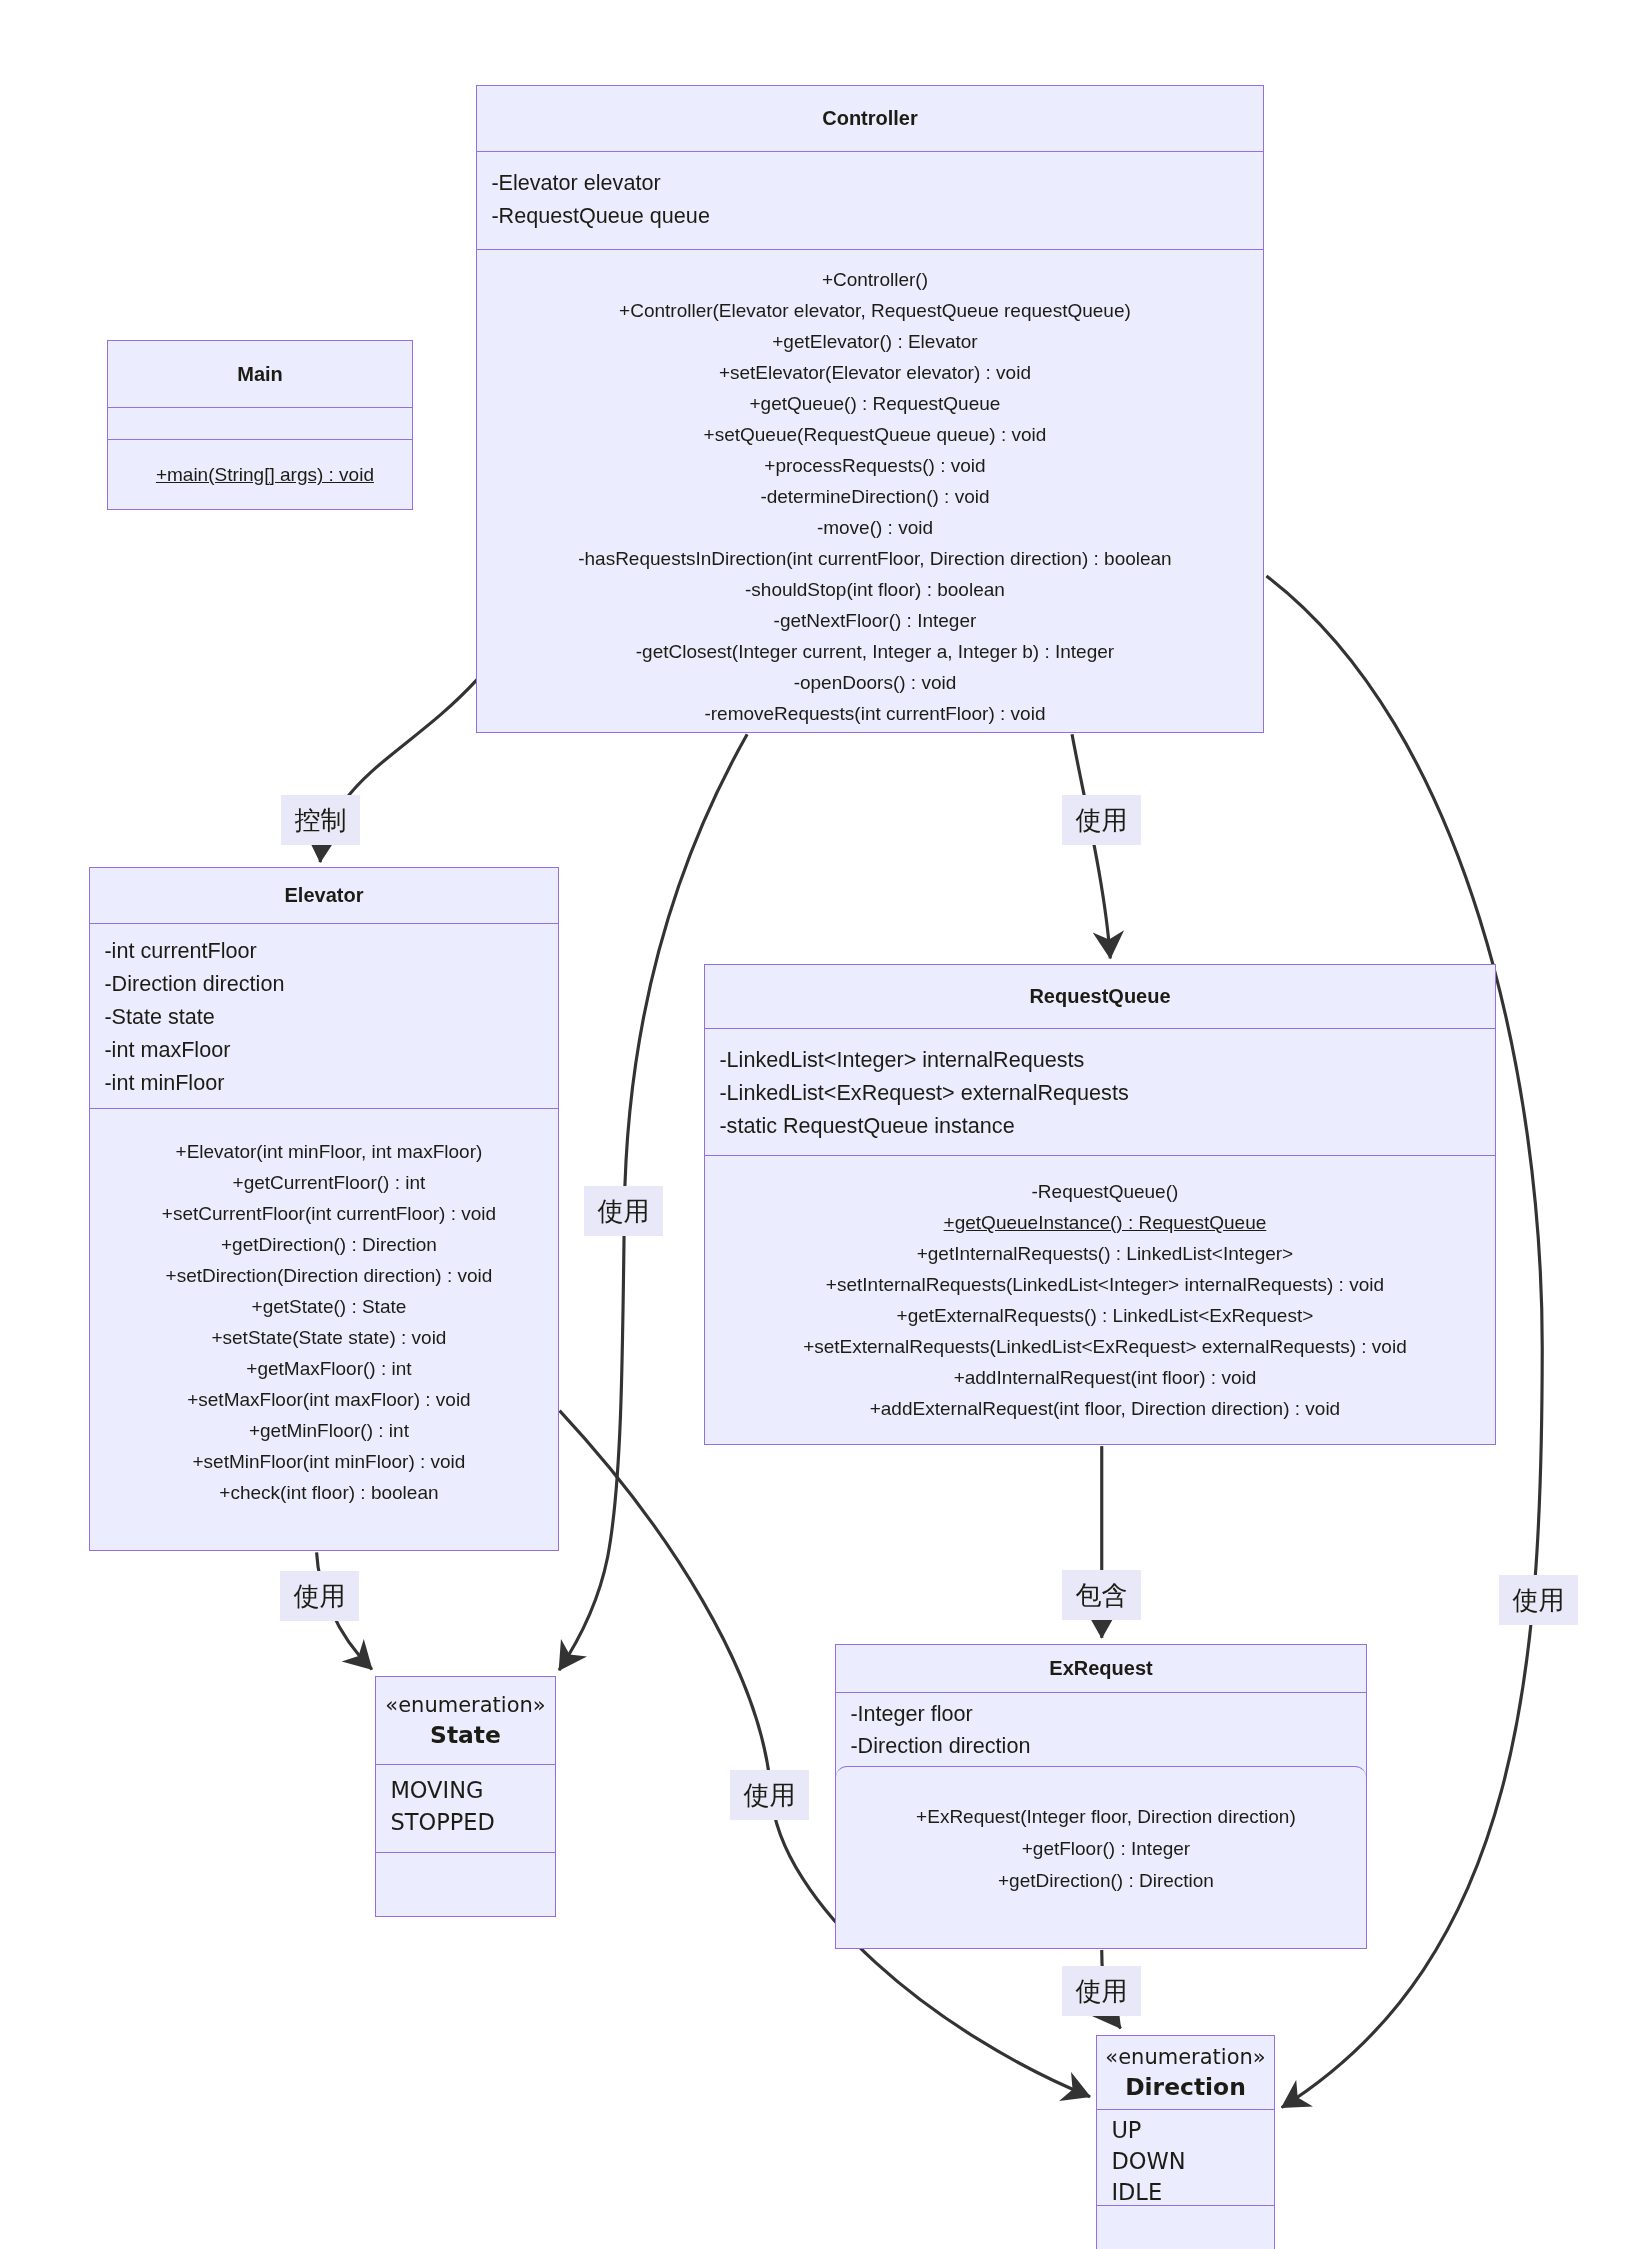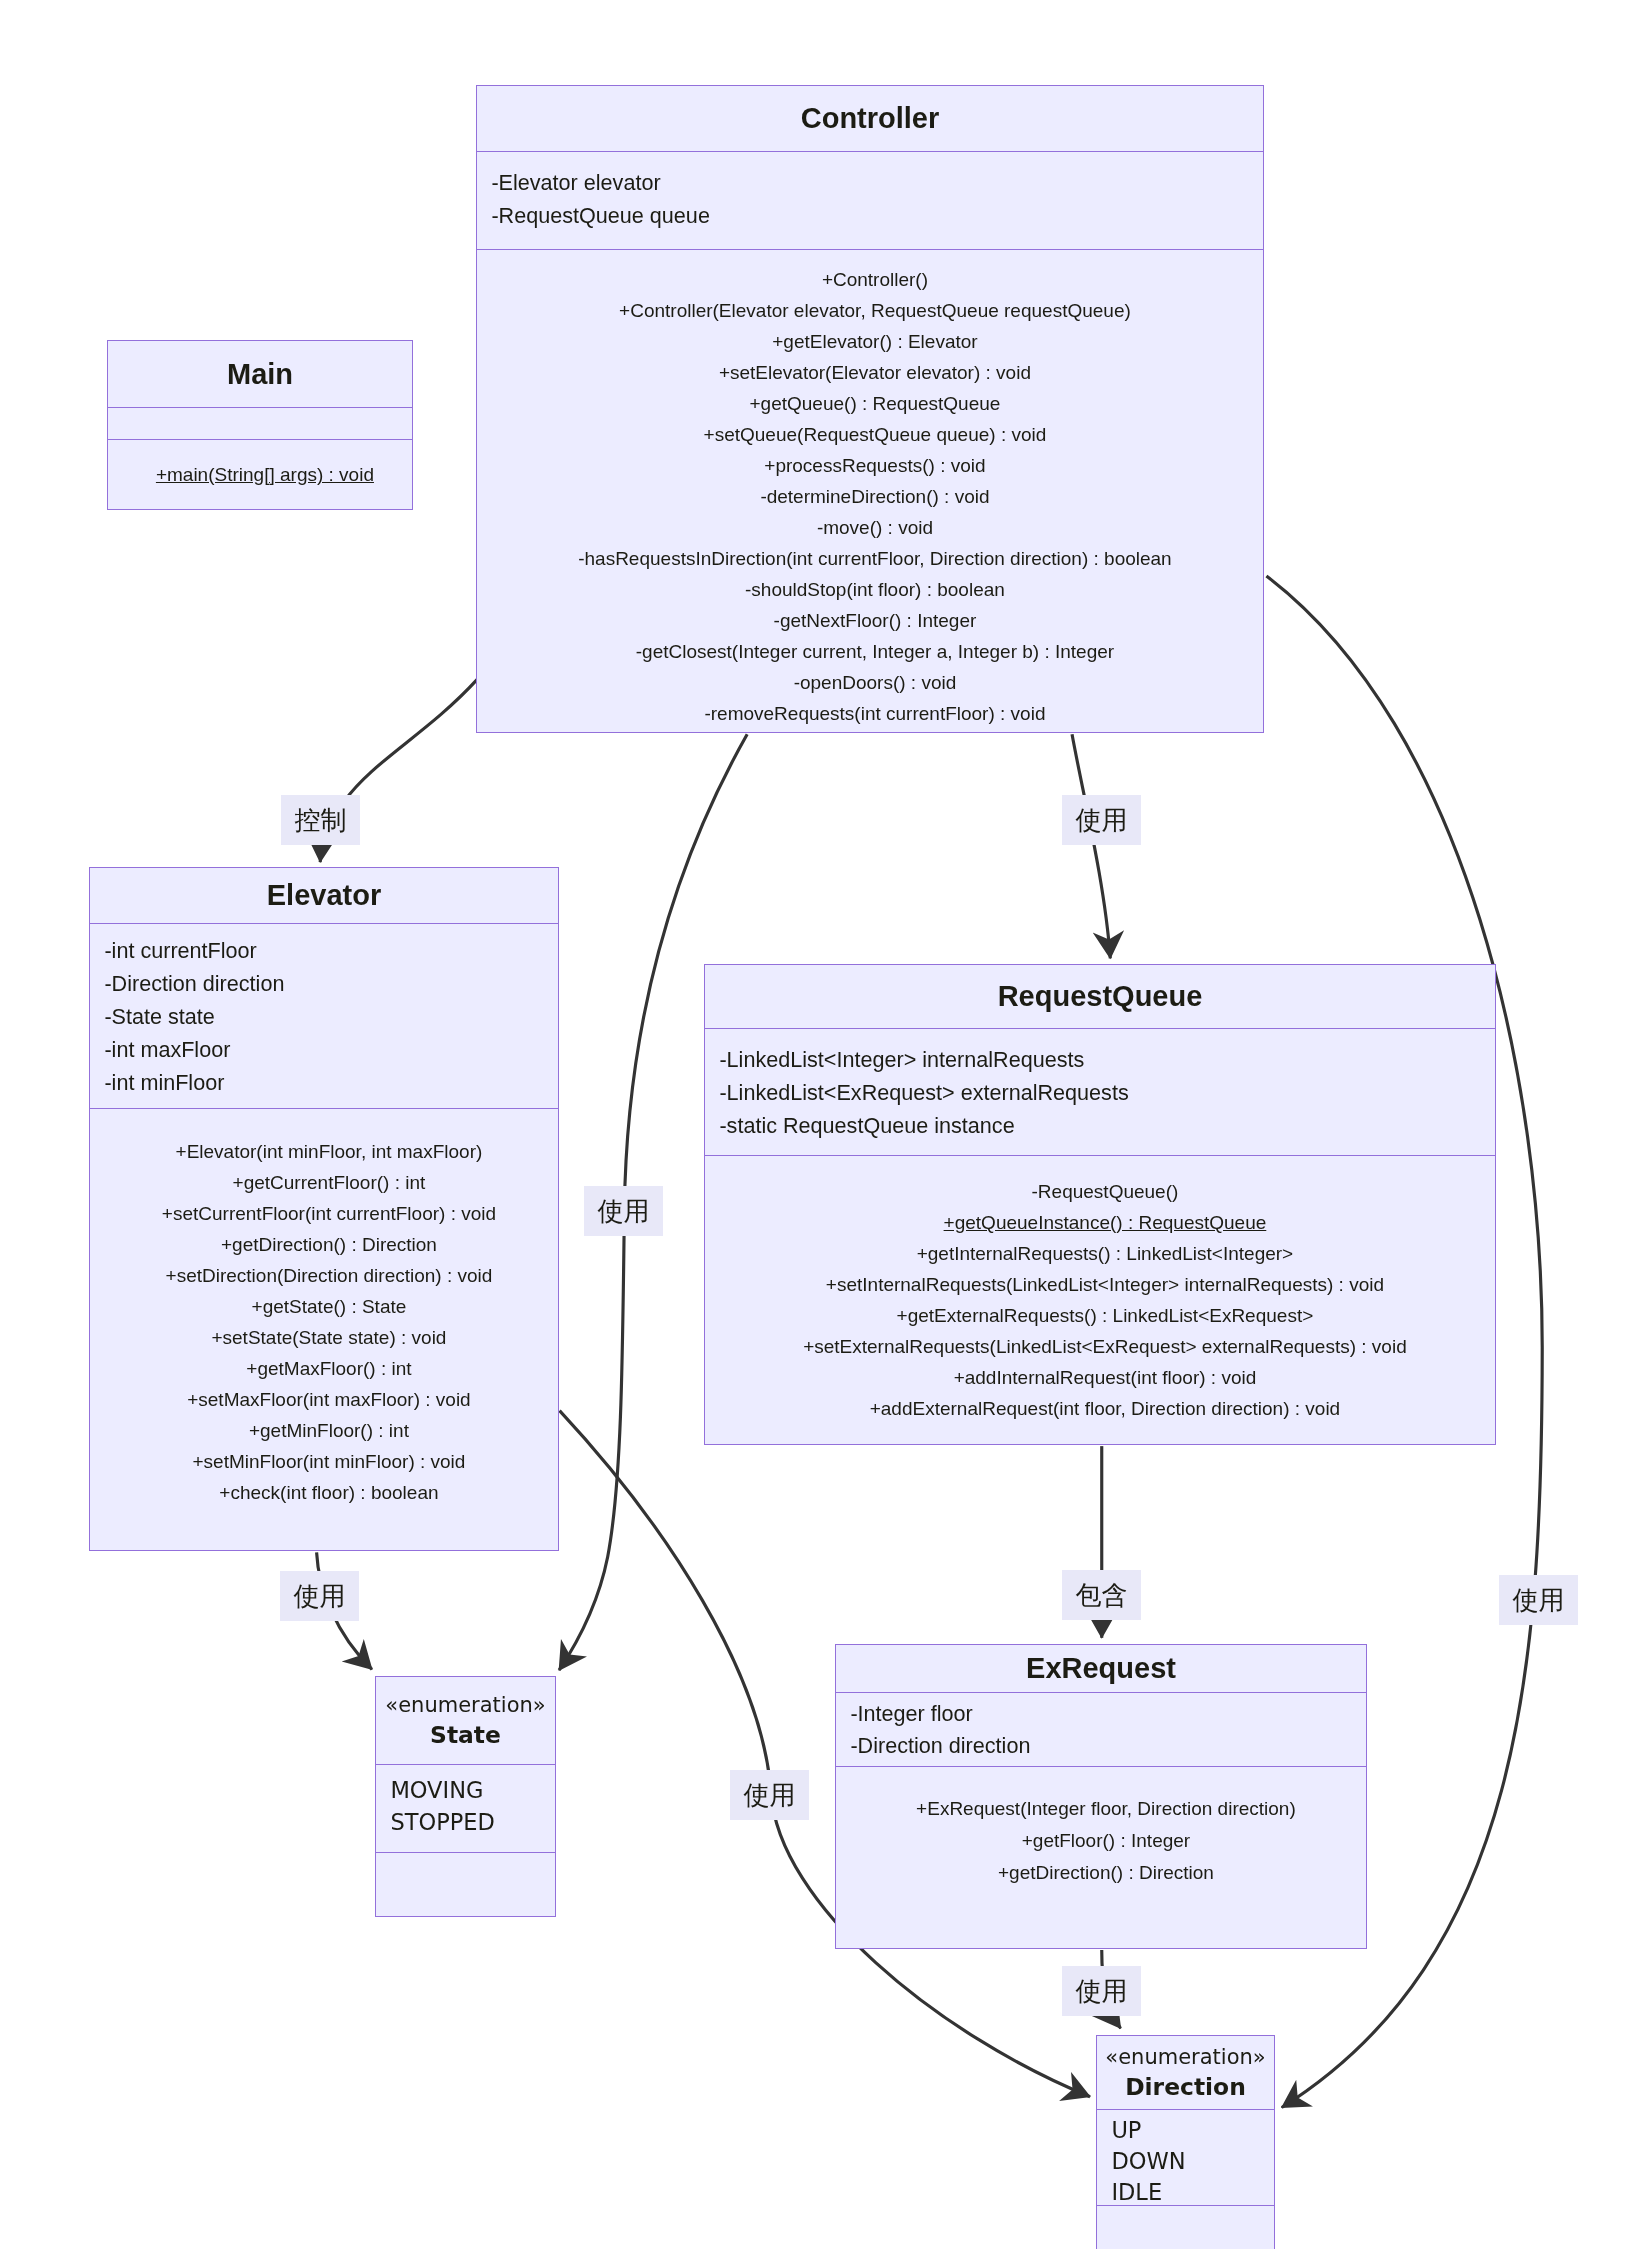--- a/index.html
+++ b/index.html
@@ -8,21 +8,21 @@
     font-family:"Liberation Sans",sans-serif;color:#1c1c14;overflow:hidden;
   }
   #edges{position:absolute;left:0;top:0;z-index:0;}
   .class-box{
     position:absolute;background:#ECECFF;border:1.8px solid #9370DB;
     box-sizing:border-box;display:flex;flex-direction:column;z-index:1;
   }
   .sec{box-sizing:border-box;}
   .sec + .sec{border-top:1.3px solid #9370DB;}
   .title-sec{display:flex;flex-direction:column;align-items:center;justify-content:center;}
-  .class-title{font-weight:bold;font-size:29px;white-space:nowrap;}
+  .class-title{font-weight:bold;font-size:20px;white-space:nowrap;}
   .stereotype{font-size:21px;font-family:"DejaVu Sans",sans-serif;}
   .enum-name{font-weight:bold;font-size:23.4px;font-family:"DejaVu Sans",sans-serif;margin-top:4px;}
   .lines{padding-left:14.4px;padding-right:4.5px;}
   .attr-line{font-size:21.6px;line-height:33px;white-space:nowrap;}
   .method-line{font-size:19px;line-height:31px;white-space:nowrap;text-align:center;}
   .enum-line{font-size:22.5px;line-height:32px;white-space:nowrap;font-family:"DejaVu Sans",sans-serif;}
   .u{text-decoration:underline;}
   .empty-sec{flex:1;}
   .edge-label{
     position:absolute;z-index:2;background:#E8E8F8;
@@ -149,21 +149,21 @@
 </div>
 
 <div class="class-box" style="left:835px;top:1644px;width:532px;height:305px;">
   <div class="sec title-sec" style="height:47px;">
     <div class="class-title">ExRequest</div>
   </div>
   <div class="sec lines" style="height:74px;padding-top:4.5px;">
     <div class="attr-line" style="line-height:32px;">-Integer floor</div>
     <div class="attr-line" style="line-height:32px;">-Direction direction</div>
   </div>
-  <div class="sec lines" style="flex:1;padding-top:26px;">
+  <div class="sec lines" style="flex:1;padding-top:34px;border-radius:11px;">
     <div class="method-line" style="line-height:32px;">+ExRequest(Integer floor, Direction direction)</div>
     <div class="method-line" style="line-height:32px;">+getFloor() : Integer</div>
     <div class="method-line" style="line-height:32px;">+getDirection() : Direction</div>
   </div>
 </div>
 
 <div class="class-box" style="left:1096px;top:2035px;width:179px;height:268px;">
   <div class="sec title-sec" style="height:73px;">
     <div class="stereotype">«enumeration»</div>
     <div class="enum-name">Direction</div>

